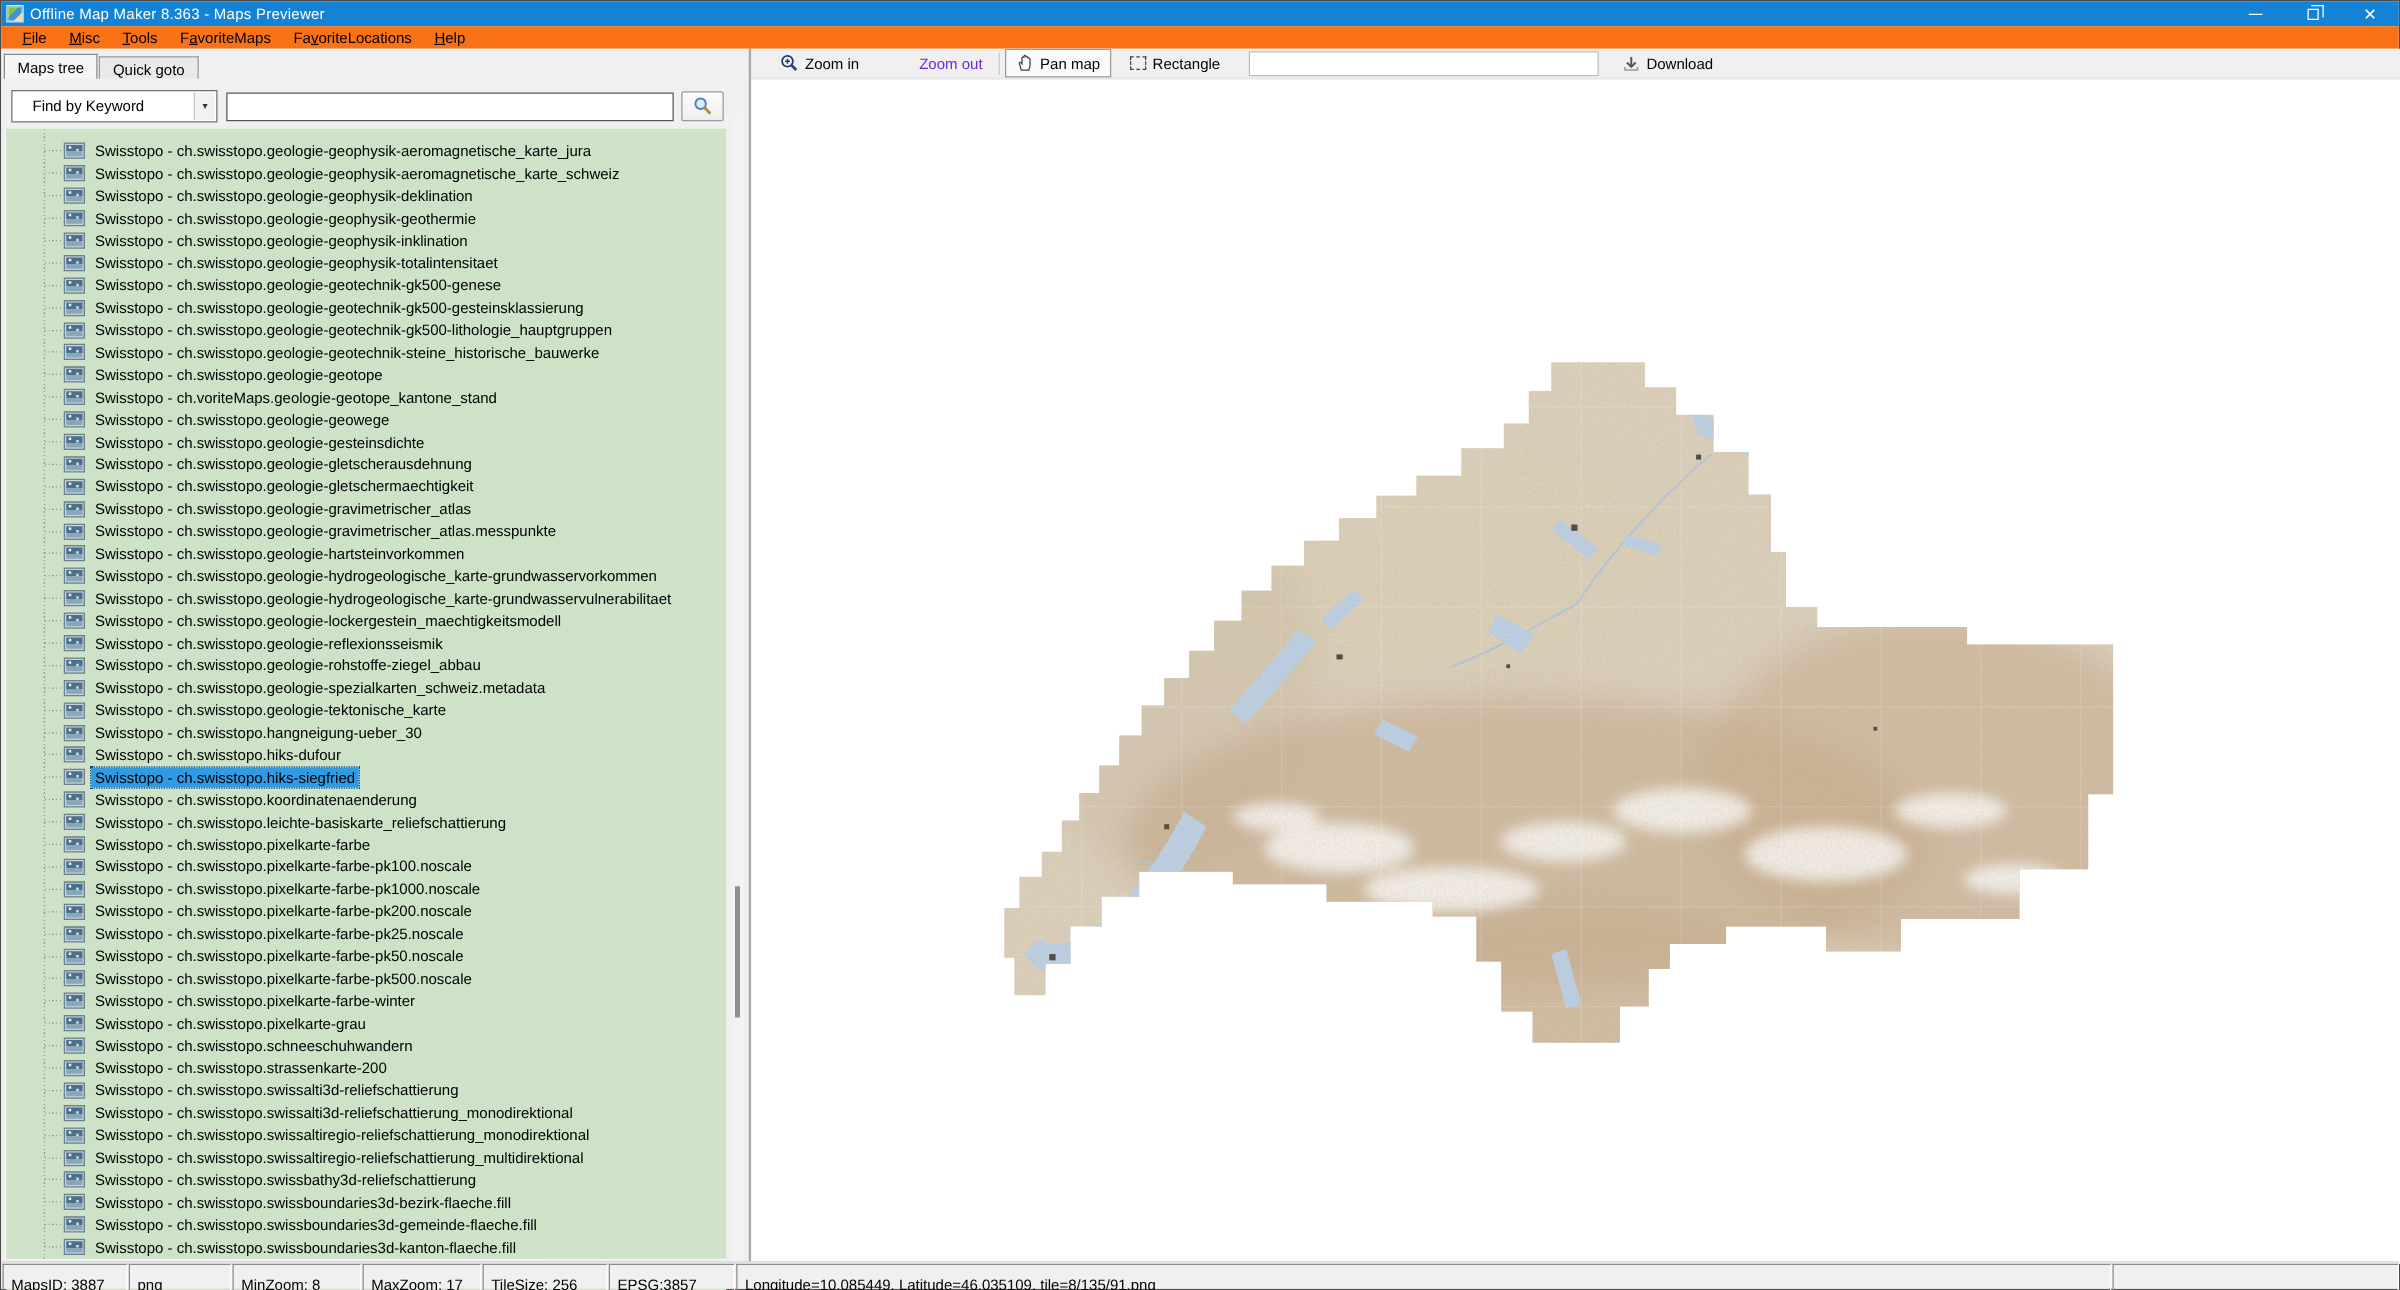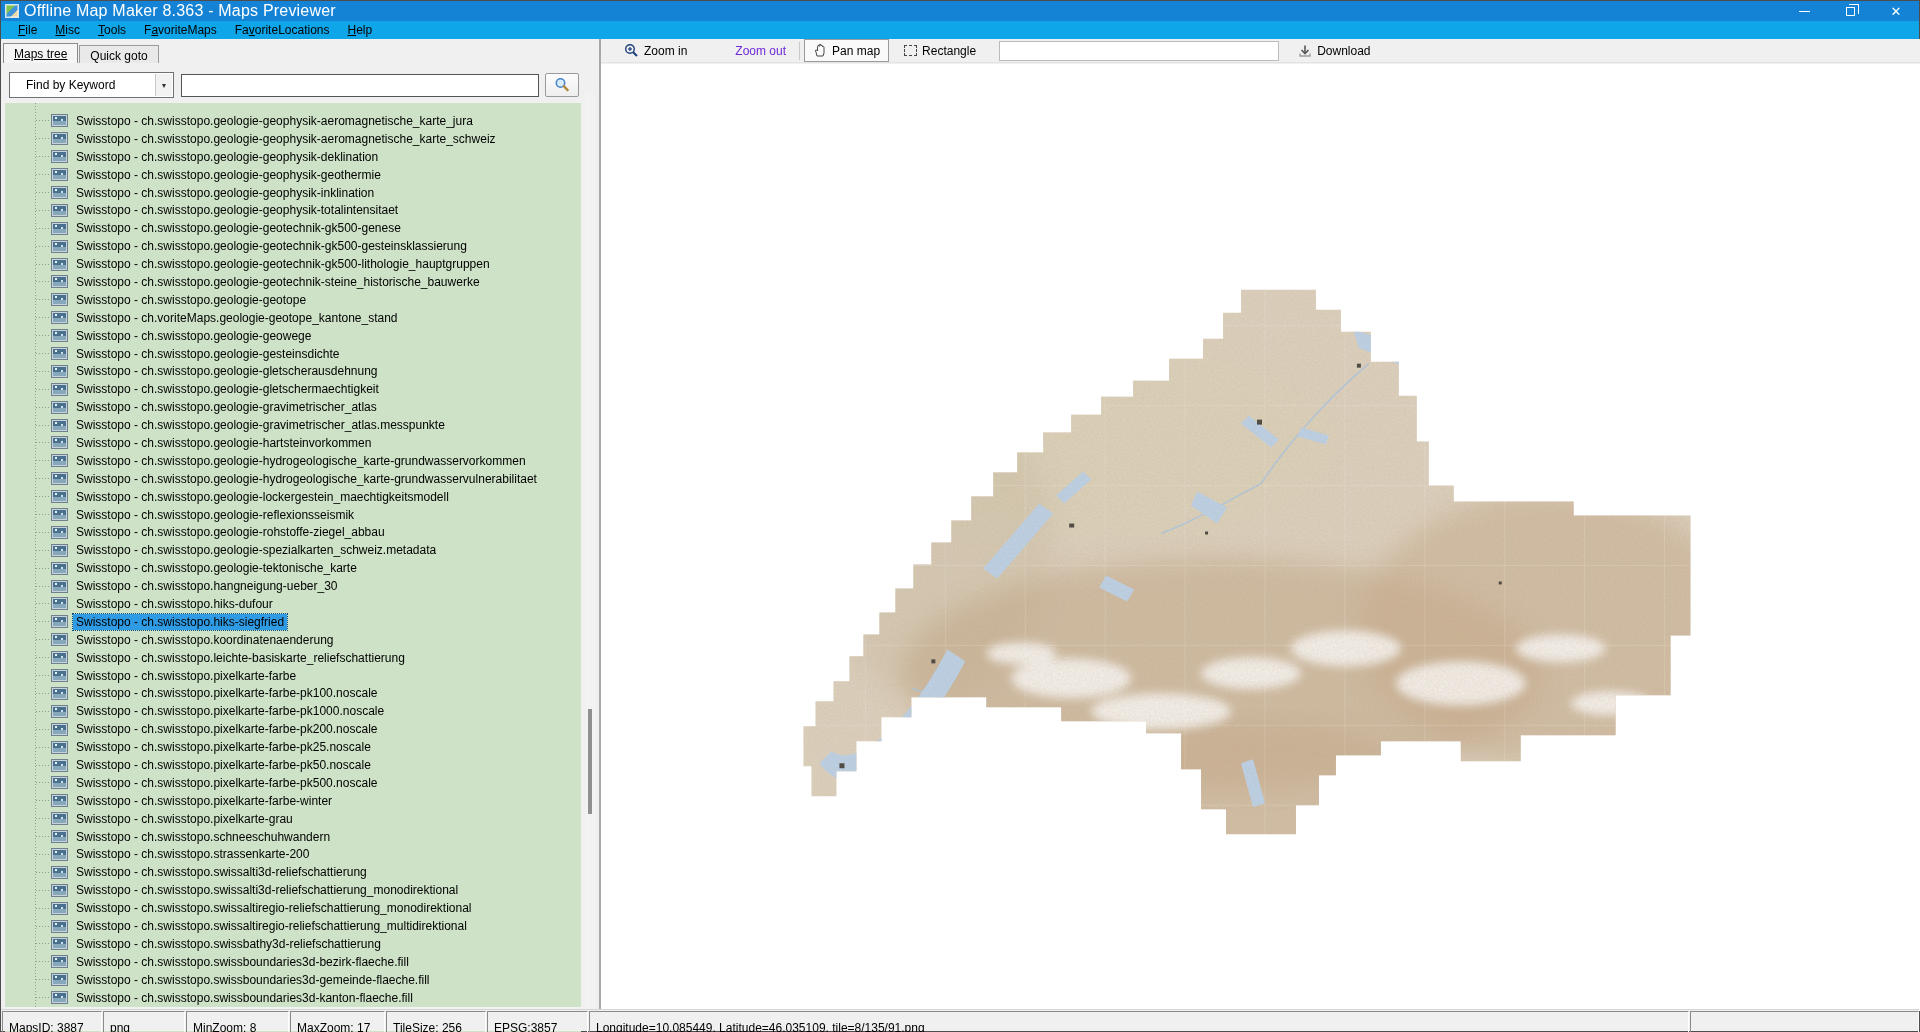--- a/index.html
+++ b/index.html
@@ -7,41 +7,41 @@
   body { font-family:"Liberation Sans", sans-serif; font-size:12px; color:#000; background:#f0f0f0; }
 
   .window { position:absolute; inset:0; border:1px solid #4d4d4d; }
 
   
   .titlebar { position:absolute; left:0; top:0; width:100%; height:20px;
               background:var(--titlebar,#1583d5); color:#fff; display:flex; align-items:center; }
   .app-icon { width:14px; height:14px; margin:0 5px 0 4px; border:1px solid #d8e6f2;
               background:linear-gradient(135deg,#7ec24f 0 40%,#3f95d8 40% 70%,#e8d8a8 70%);
               box-shadow:inset 0 0 0 1px rgba(255,255,255,.4); }
-  .title-text { font-size:16px; letter-spacing:.2px; }
+  .title-text { font-size:12px; letter-spacing:.2px; }
   .caption-buttons { margin-left:auto; display:flex; height:100%; }
   .cap-btn { width:46px; height:100%; display:flex; align-items:center; justify-content:center; color:#fff; }
   .glyph-min { width:11px; height:1px; background:#fff; }
   .glyph-restore { width:9px; height:9px; border:1px solid #fff; position:relative; }
   .glyph-restore:before { content:""; position:absolute; left:2px; top:-4px; width:9px; height:9px;
               border:1px solid #fff; border-left:none; border-bottom:none; }
   .glyph-close { font-size:13px; line-height:1; }
 
   
-  .menubar { position:absolute; left:0; top:20px; width:100%; height:18px; background:#0ea5e9;
+  .menubar { position:absolute; left:0; top:20px; width:100%; height:18px; background:#f97316;
              display:flex; align-items:center; padding-left:8px; }
   .menu-item { padding:1px 9px; }
   .menu-item u { text-decoration:underline; }
 
   
   .left-panel { position:absolute; left:0; top:38px; width:598px; height:972px; background:#f0f0f0; }
   .tabstrip { position:absolute; left:2px; top:4px; height:20px; display:flex; align-items:flex-end; }
   .tab { padding:3px 10px 3px; border:1px solid #9b9b9b; border-bottom:none; background:#e9e9e9;
          margin-right:1px; height:18px; }
-  .tab.active { background:#f5f5f5; height:20px; border-color:#8a8a8a; position:relative; z-index:2;text-decoration:underline; }
+  .tab.active { background:#f5f5f5; height:20px; border-color:#8a8a8a; position:relative; z-index:2; }
 
   .search-row { position:absolute; left:8px; top:34px; height:24px; display:flex; align-items:center; }
   .combo { width:165px; height:26px; background:#fff; border:1px solid #707070; display:flex;
            align-items:center; padding-left:16px; position:relative; }
   .combo-arrow { position:absolute; right:1px; top:1px; bottom:1px; width:17px; background:#f2f2f2;
            border-left:1px solid #c8c8c8; display:flex; align-items:center; justify-content:center;
            font-size:7px; color:#333; }
   .keyword-input { width:358px; height:23px; margin-left:7px; border:1px solid #555; background:#fff;
            font-family:"Liberation Sans",sans-serif; font-size:12px; padding:0 4px; }
   .search-btn { width:34px; height:24px; margin-left:6px; background:linear-gradient(#fdfdfd,#eee);

